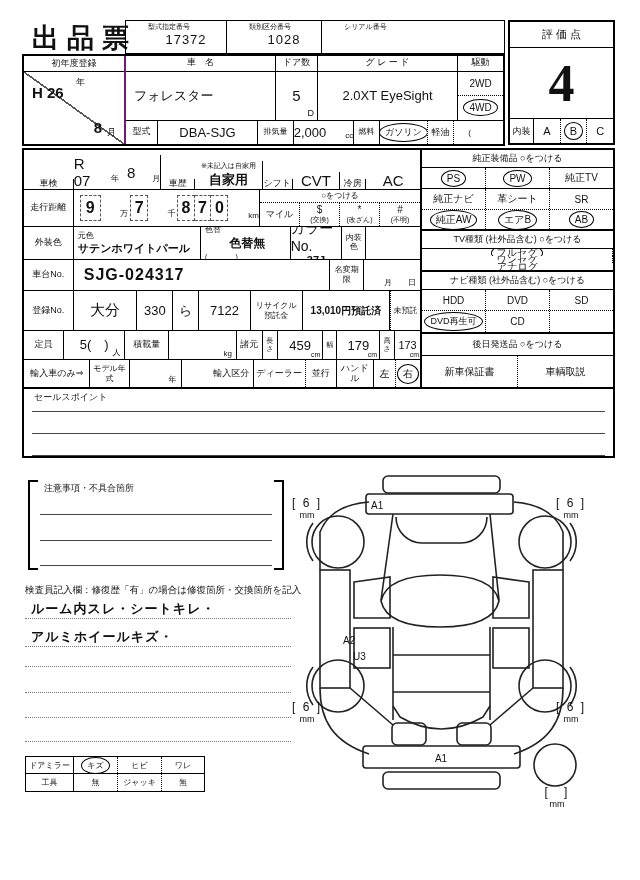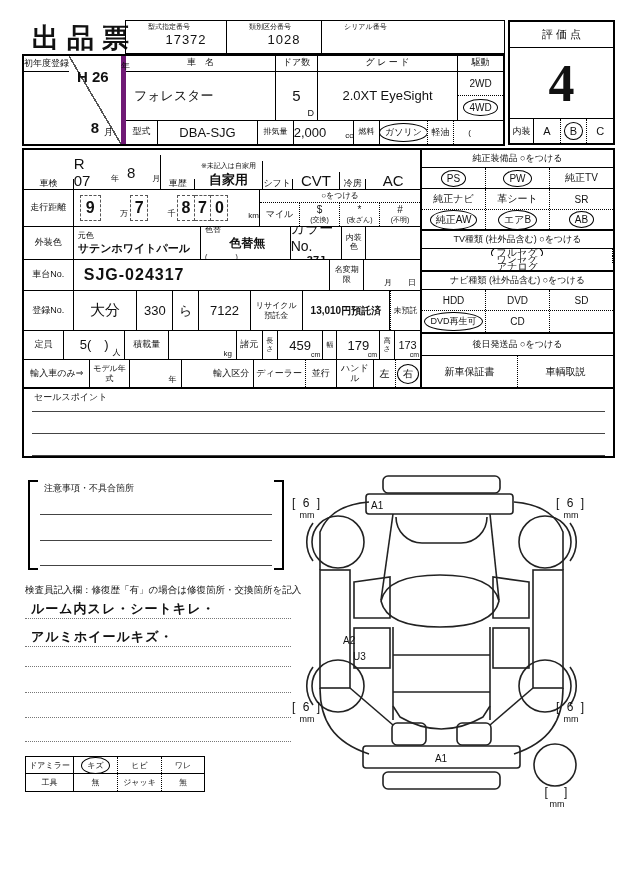--- a/index.html
+++ b/index.html
@@ -74,21 +74,21 @@
           <span class="circ on" style="font-size:11px;">B</span>
         </div>
       <div class="cell" style="flex:1;">
           <span class="circ" style="font-size:11px;">C</span>
         </div>
     </div>
   </div>
 
   <div class="abs bordered row" style="left:22px;top:54px;width:483px;height:92px;">
 
-    <div style="width:106px;border-right:5px solid #701a75;display:flex;">
+    <div style="width:106px;border-right:2px solid #701a75;display:flex;flex-direction:column;">
       <div class="bb lbl" style="height:16px;display:flex;align-items:center;justify-content:center;">初年度登録</div>
       <div style="flex:1;position:relative;background:linear-gradient(to top right, transparent calc(50% - 0.8px), #555 calc(50% - 0.8px), #555 calc(50% + 0.8px), transparent calc(50% + 0.8px));">
         <span class="abs" style="left:8px;top:12px;font-size:15px;font-weight:600;">H 26</span>
         <span class="abs" style="left:52px;top:4px;font-size:9px;">年</span>
         <span class="abs" style="right:22px;bottom:8px;font-size:15px;font-weight:600;">8</span>
         <span class="abs" style="right:8px;bottom:5px;font-size:9px;">月</span>
       </div>
     </div>
 
     <div style="flex:1;display:flex;flex-direction:column;">

